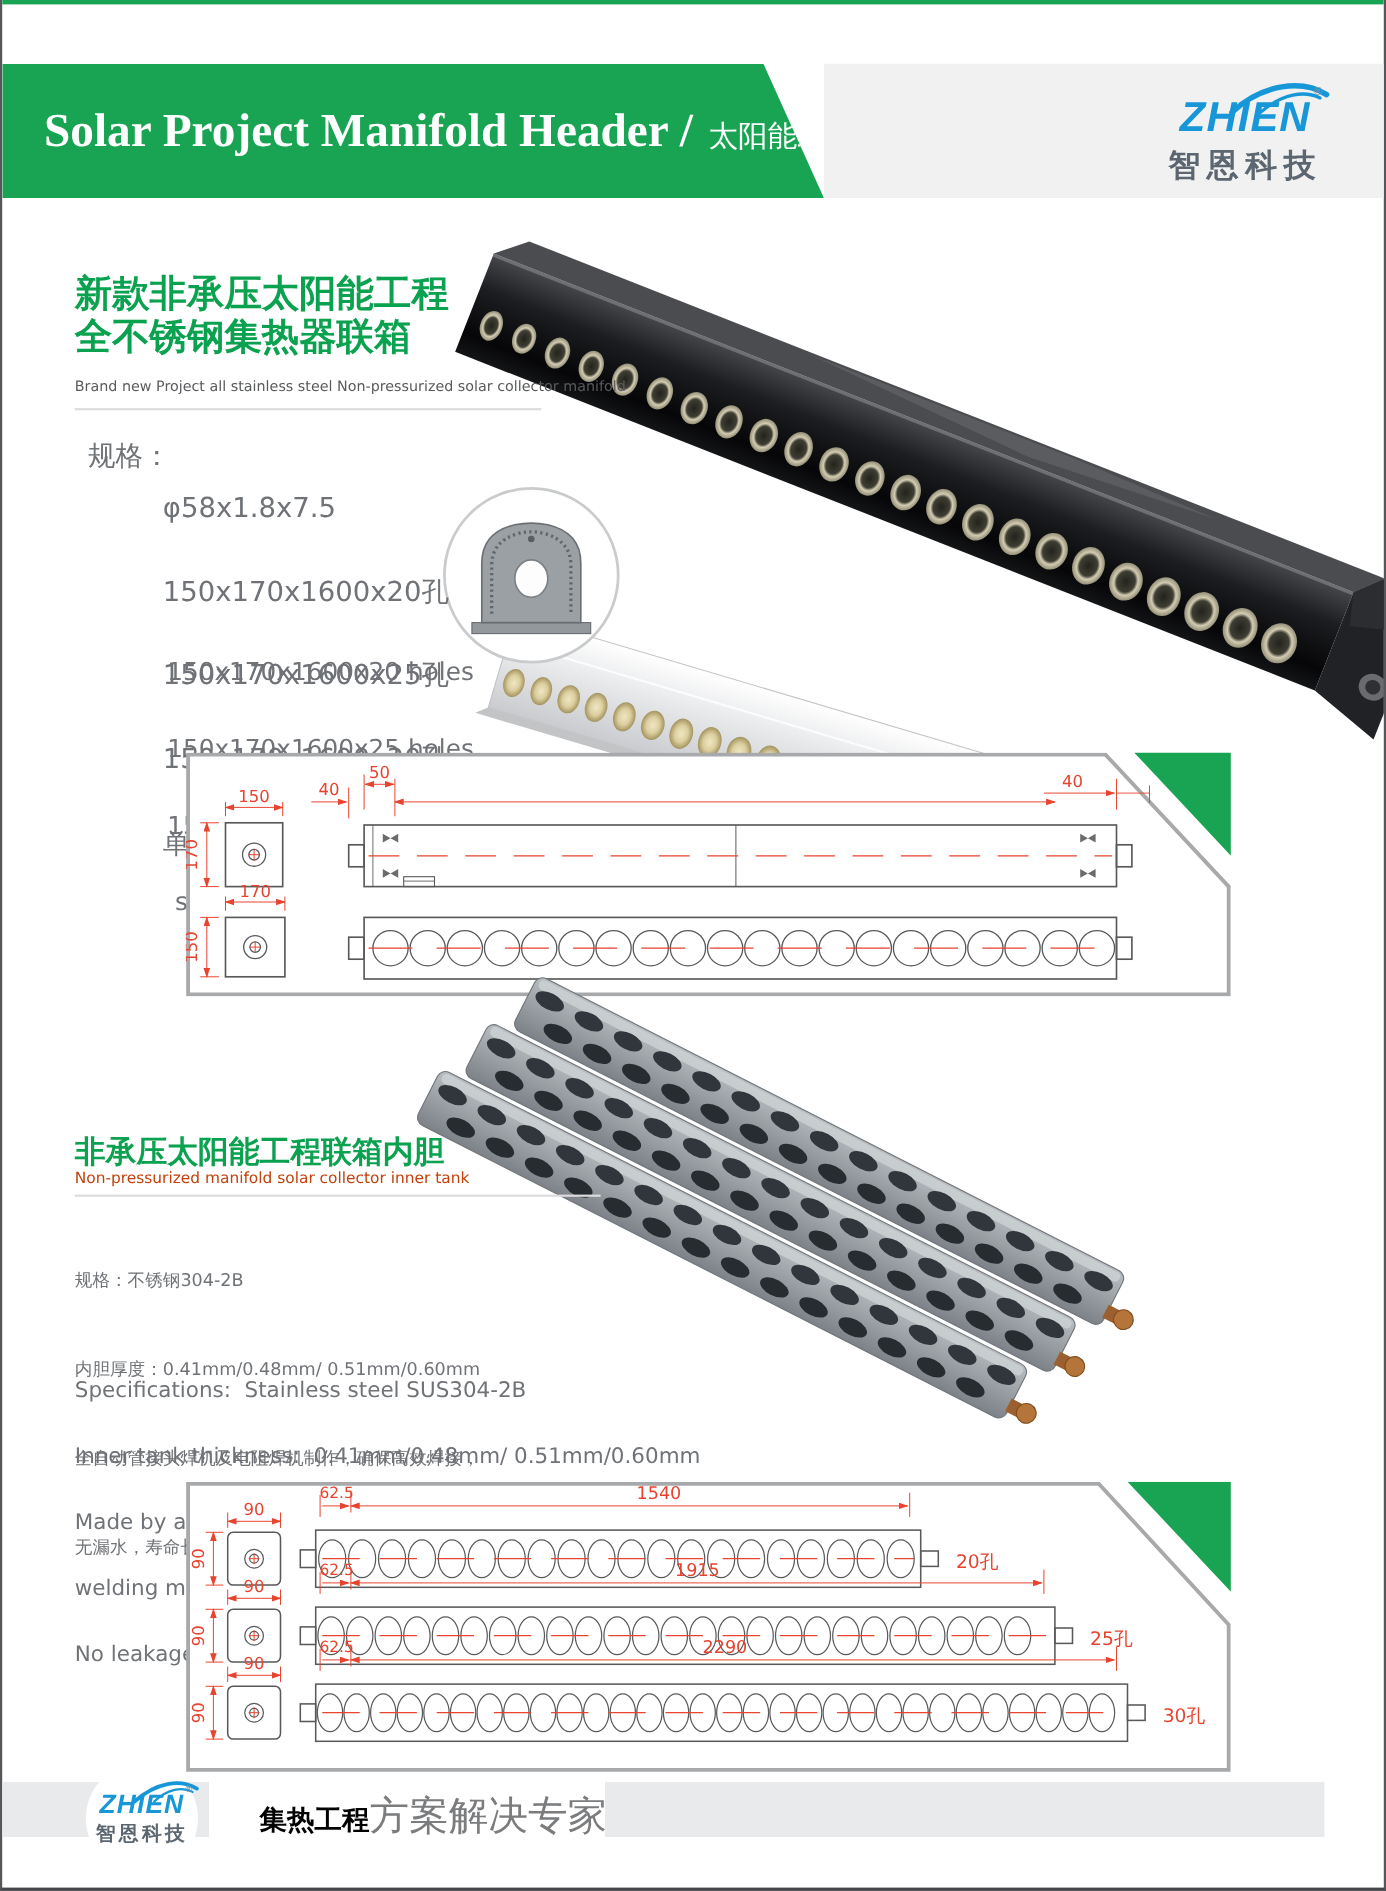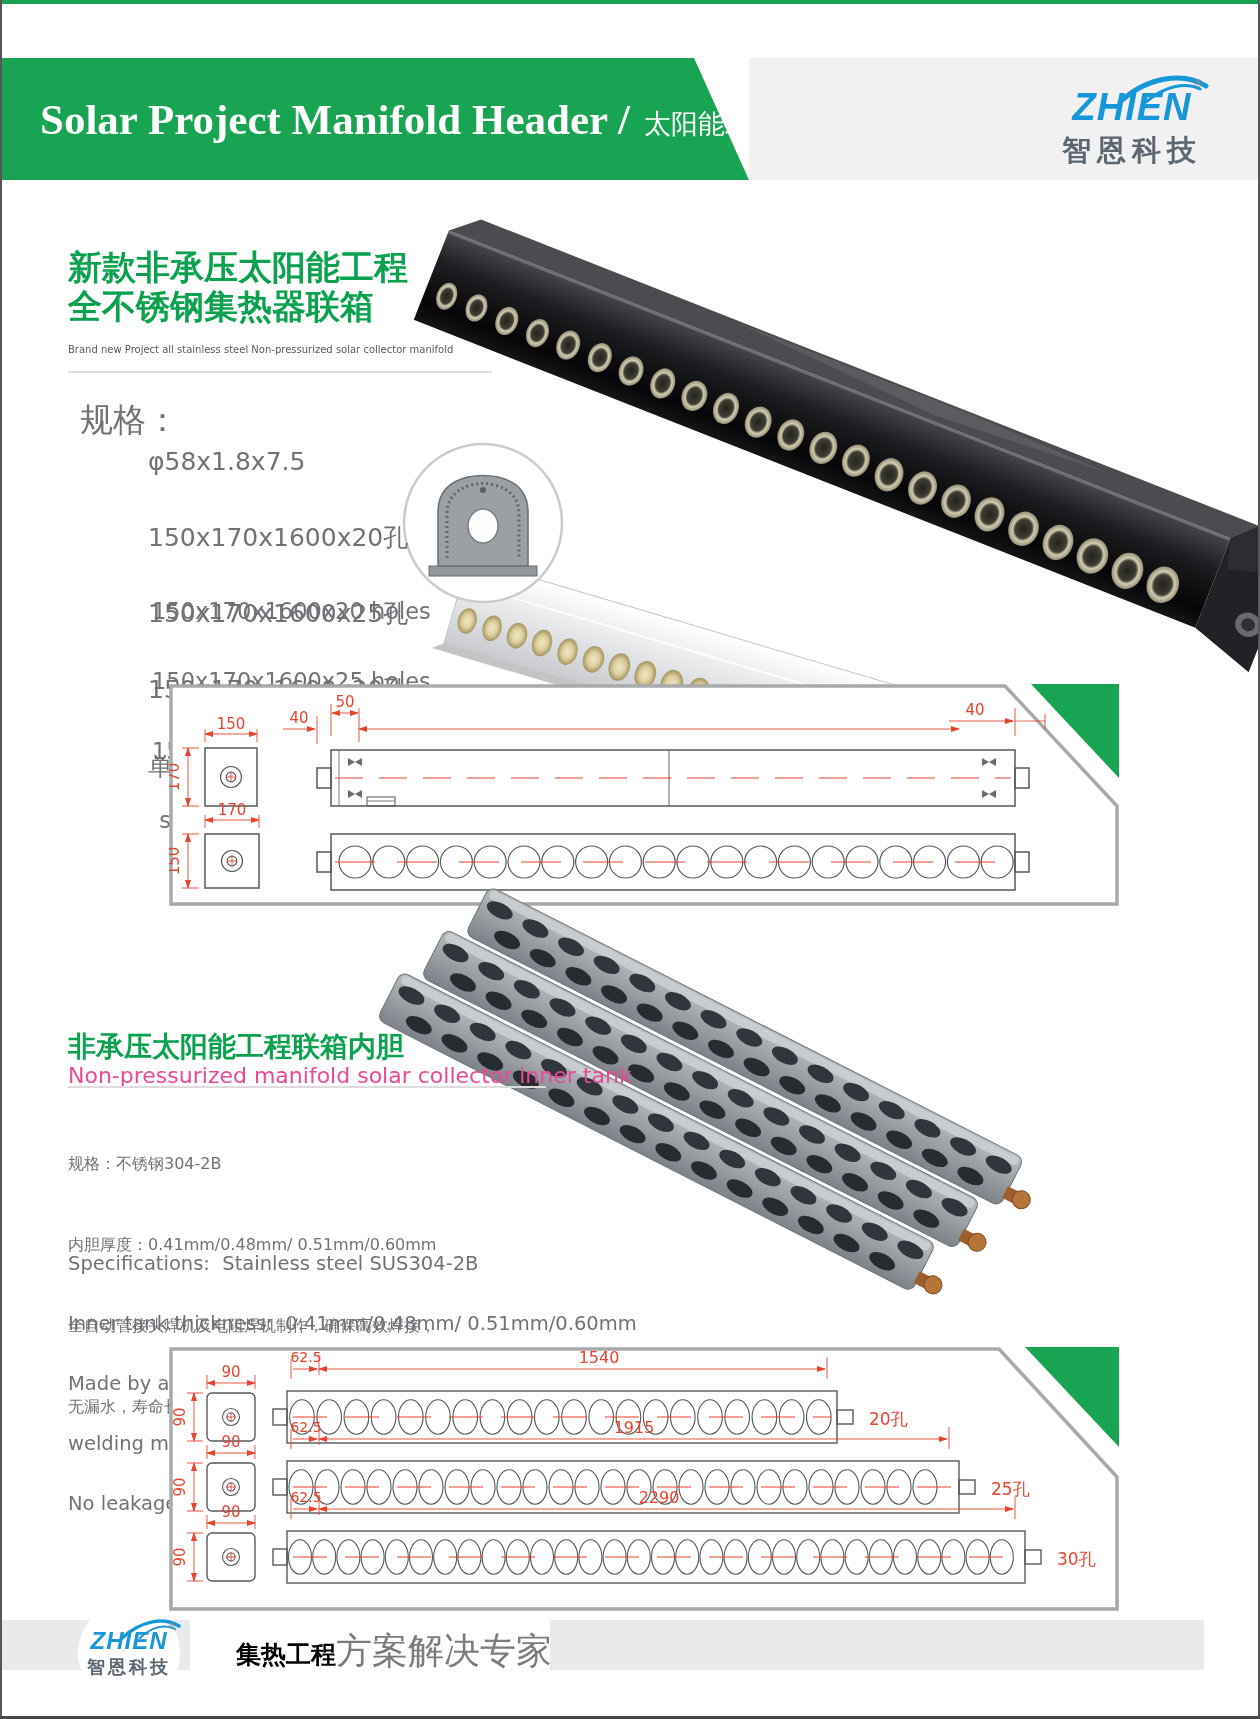--- a/index.html
+++ b/index.html
@@ -24,32 +24,32 @@
   .logo-cn{color:#5b6670;font-weight:bold;}
   .reg{position:absolute;color:#8a9097;font-size:10px;}
   .swoosh{position:absolute;pointer-events:none;}
   #logo-header{left:1020px;top:86px;width:220px;}
   #logo-header .zhien{font-size:38px;}
   #logo-header .logo-cn{font-size:29px;letter-spacing:6px;margin-top:2px;}
   #logo-header .reg{right:-12px;top:-8px;}
   
   .h-cn{color:#0aa14f;font-weight:bold;line-height:39px;white-space:nowrap;}
   #s1-h{left:66px;top:248px;font-size:34px;}
-  #s1-sub{left:66px;top:344px;font-size:10px;color:#595a5c;white-space:nowrap;}
+  #s1-sub{left:66px;top:344px;font-size:13px;color:#595a5c;white-space:nowrap;}
   .divider{height:2px;background:#dcdcde;}
   #div1{left:66px;top:371px;width:424px;}
   #div2{left:66px;top:1086px;width:478px;}
   
   .cn-txt{color:#6f7276;}
-  #s1-cn-label{left:78px;top:398px;font-size:33px;}
+  #s1-cn-label{left:78px;top:398px;font-size:25px;}
   #s1-cn-vals{left:146px;top:398px;font-size:25px;line-height:25.4px;white-space:pre-wrap;}
   #s1-en-row{left:70px;top:529px;font-size:23px;color:#6f7276;white-space:pre-wrap;}
   #s1-en-vals{left:150px;top:554px;font-size:22.5px;line-height:23.2px;color:#6f7276;white-space:pre-wrap;}
   #s2-h{left:66px;top:1028px;font-size:28px;line-height:38px;}
-  #s2-sub{left:66px;top:1063px;font-size:22px;color:#ec4899;white-space:nowrap;}
+  #s2-sub{left:66px;top:1063px;font-size:14px;color:#c2410c;white-space:nowrap;}
   #s2-cn{left:66px;top:1096px;font-size:16px;line-height:27px;white-space:pre-wrap;}
   #s2-en{left:66px;top:1214px;font-size:19.5px;line-height:20px;color:#6f7276;white-space:pre-wrap;}
   
   #footer-band{left:0;top:1620px;width:1202px;height:50px;background:#e9eaeb;}
   #footer-white{left:188px;top:1620px;width:360px;height:50px;background:#fff;}
   #footer-circle{left:76px;top:1602px;width:102px;height:102px;border-radius:50%;background:#fff;
      display:flex;align-items:center;justify-content:center;}
   #logo-footer .zhien{font-size:24px;}
   #logo-footer .logo-cn{font-size:18px;letter-spacing:3px;}
   #logo-footer .reg{right:-8px;top:-5px;font-size:8px;}

